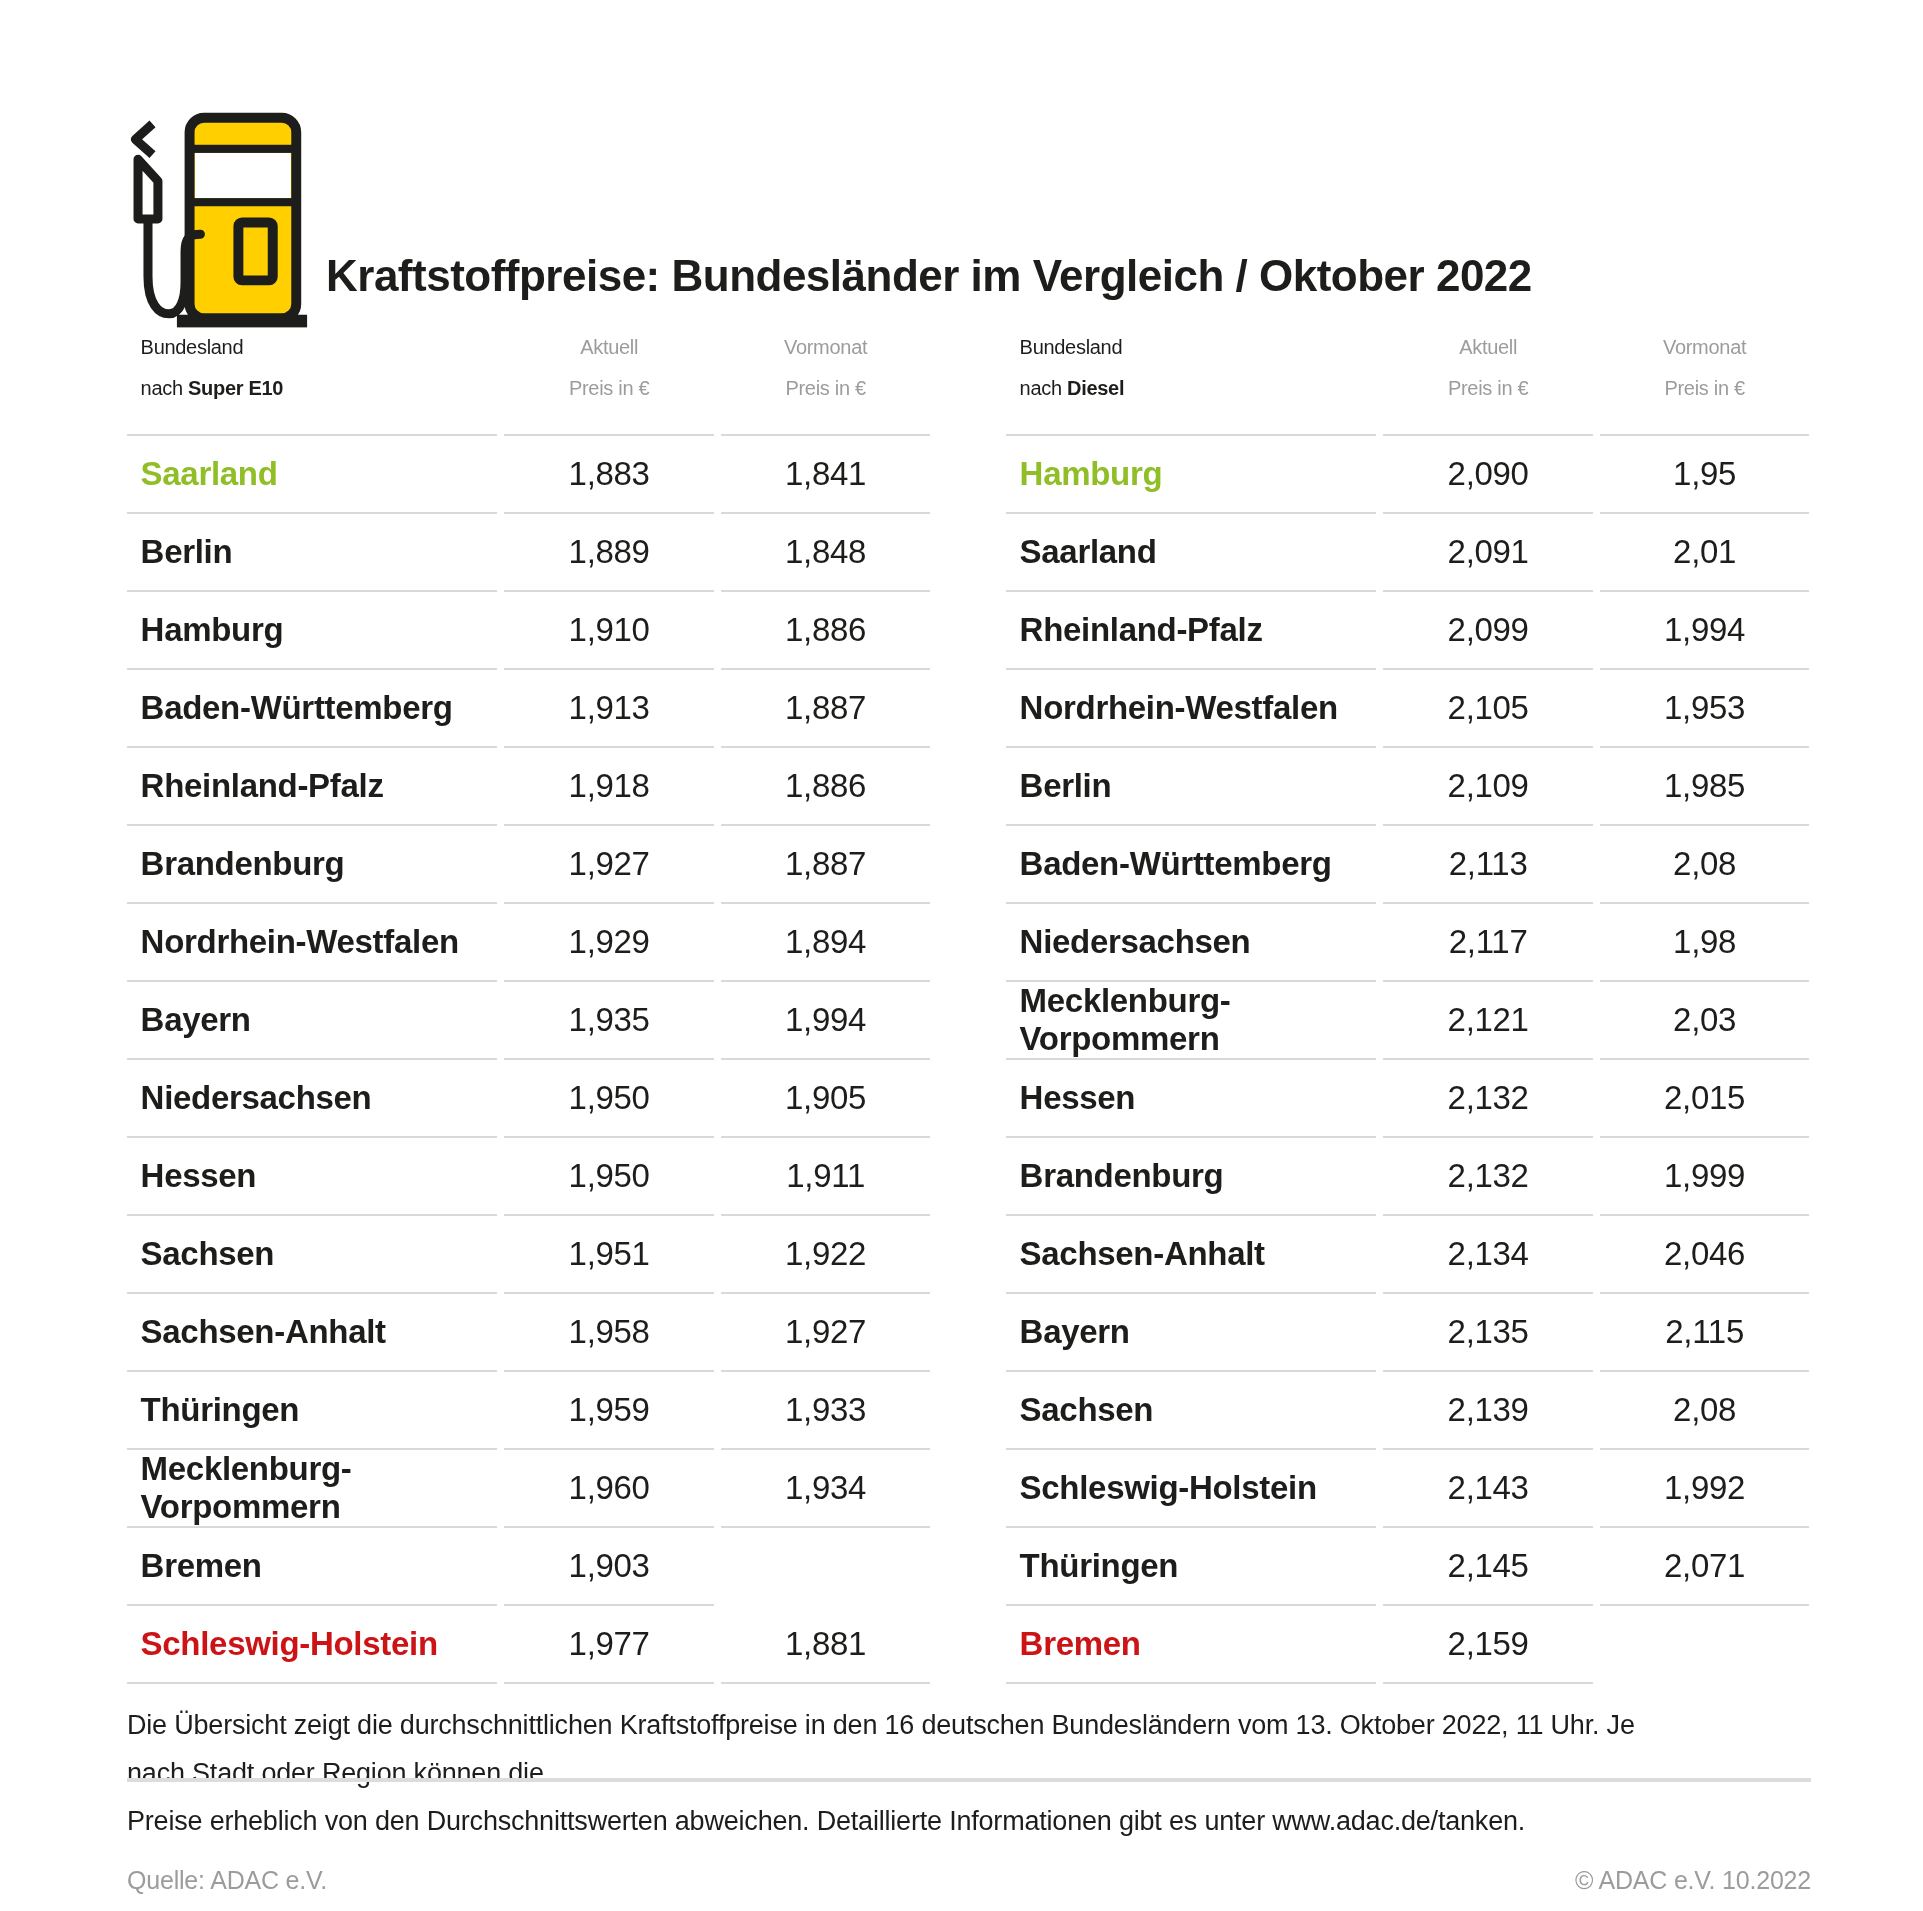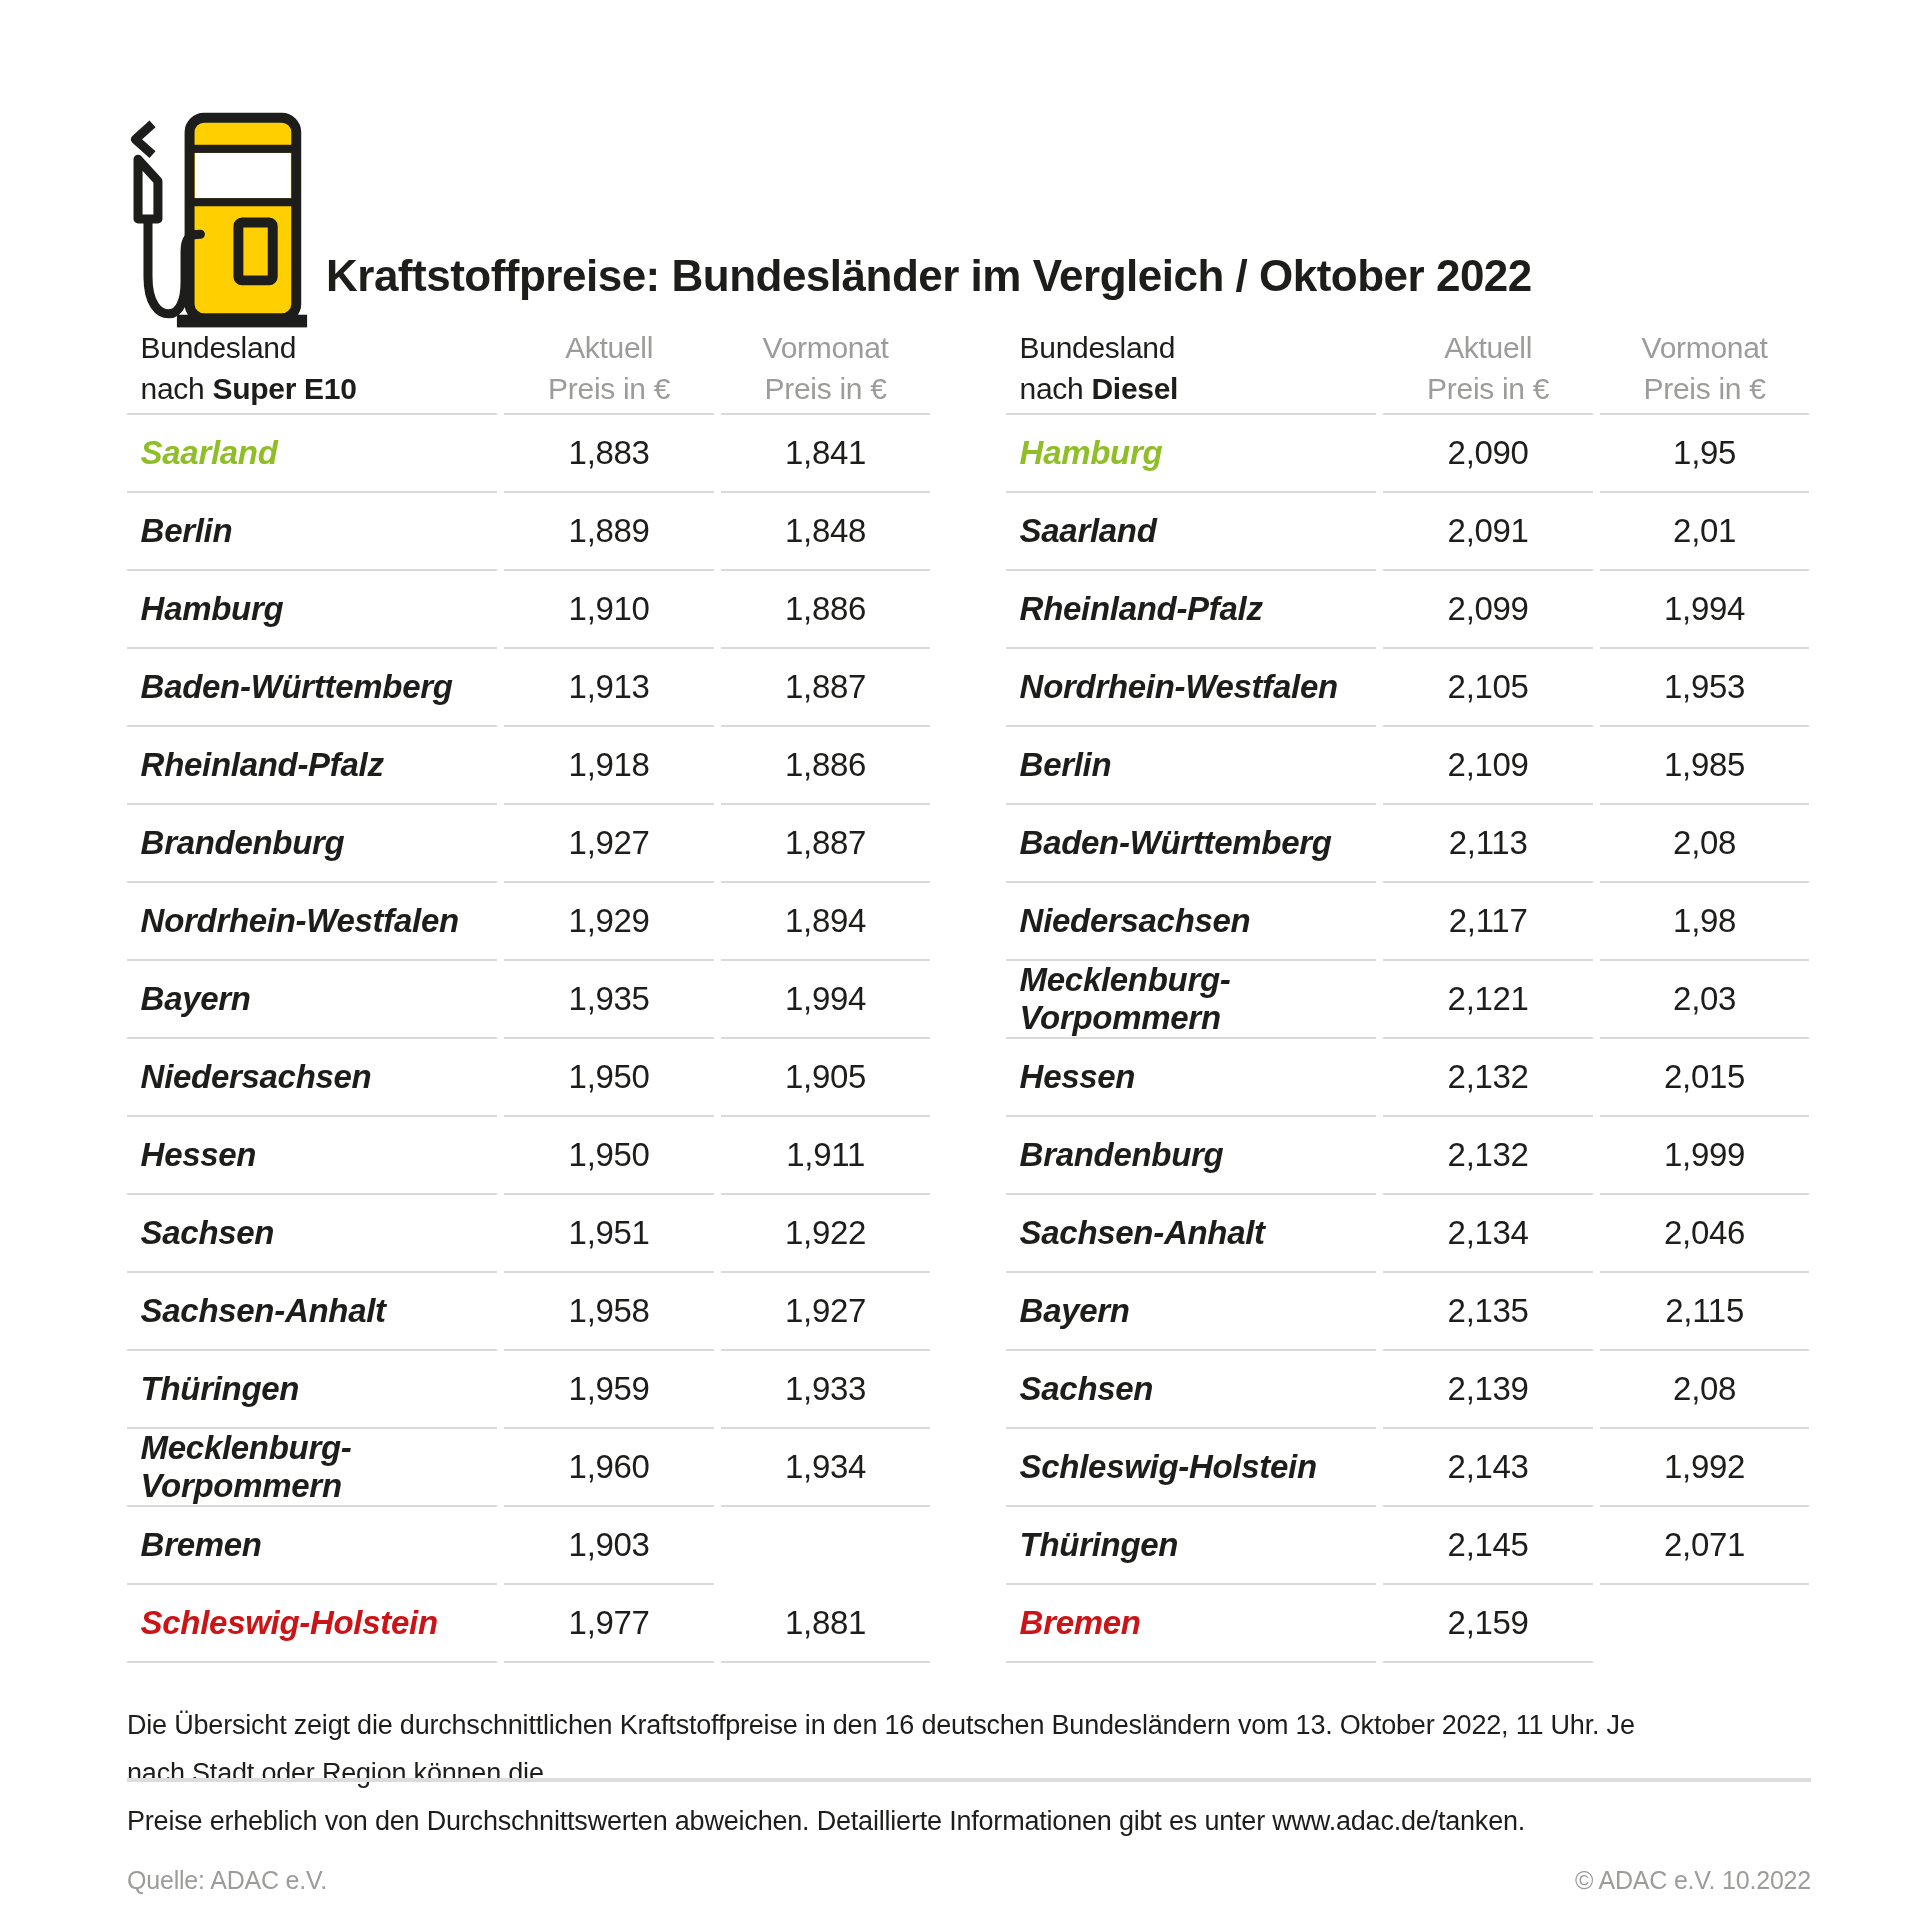--- a/index.html
+++ b/index.html
@@ -19,37 +19,37 @@
     white-space:nowrap;color:var(--text);
   }
 
   
   .tables{position:absolute;left:127px;top:327px;display:flex;gap:74px;}
   .price-table{width:805px;flex:0 0 805px;}
 
   .thead{display:flex;gap:7.2px;align-items:stretch;}
   .thead .cell{
     border-bottom:2.7px solid var(--divider);
-    padding-bottom:4px;
-    font-size:30px;line-height:41px;letter-spacing:-0.3px;
+    padding-bottom:25px;
+    font-size:20px;line-height:41px;letter-spacing:-0.3px;
   }
   .cell.state{flex:0 0 46%;padding-left:13.6px;box-sizing:border-box;}
   .cell.num{flex:0 0 26%;text-align:center;}
   .thead .num{color:var(--muted);}
   .thead .state{color:var(--text);}
   .thead b{font-weight:700;}
 
   .row{display:flex;gap:7.2px;height:78px;}
   .row .cell{
     display:flex;align-items:center;
     border-bottom:2.7px solid var(--divider);
     font-size:33px;letter-spacing:-0.3px;
     box-sizing:border-box;
   }
-  .row .cell.state{font-weight:700;font-style:italic;}
+  .row .cell.state{font-weight:700;}
   .row .cell.num{justify-content:center;}
   .row.green .cell.state{color:var(--green);}
   .row.red   .cell.state{color:var(--red);}
 
   
   .footnote{
     position:absolute;left:127px;top:1701px;width:1556px;
     font-size:27px;line-height:48px;letter-spacing:-0.2px;color:var(--text);
   }
   .rule{position:absolute;left:127px;top:1778px;width:1684px;height:3.6px;background:#DCDCDC;}

